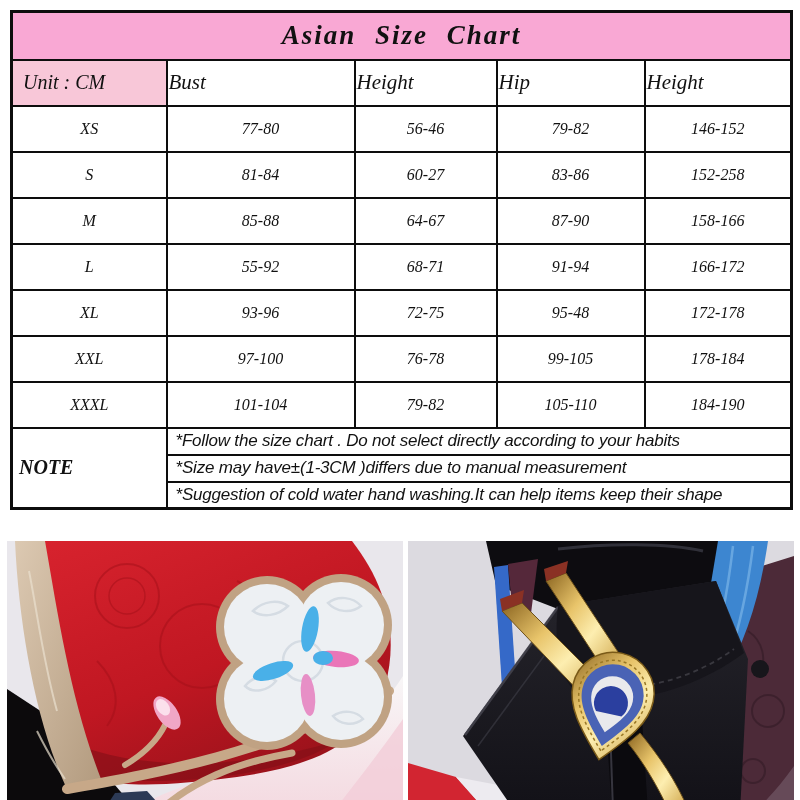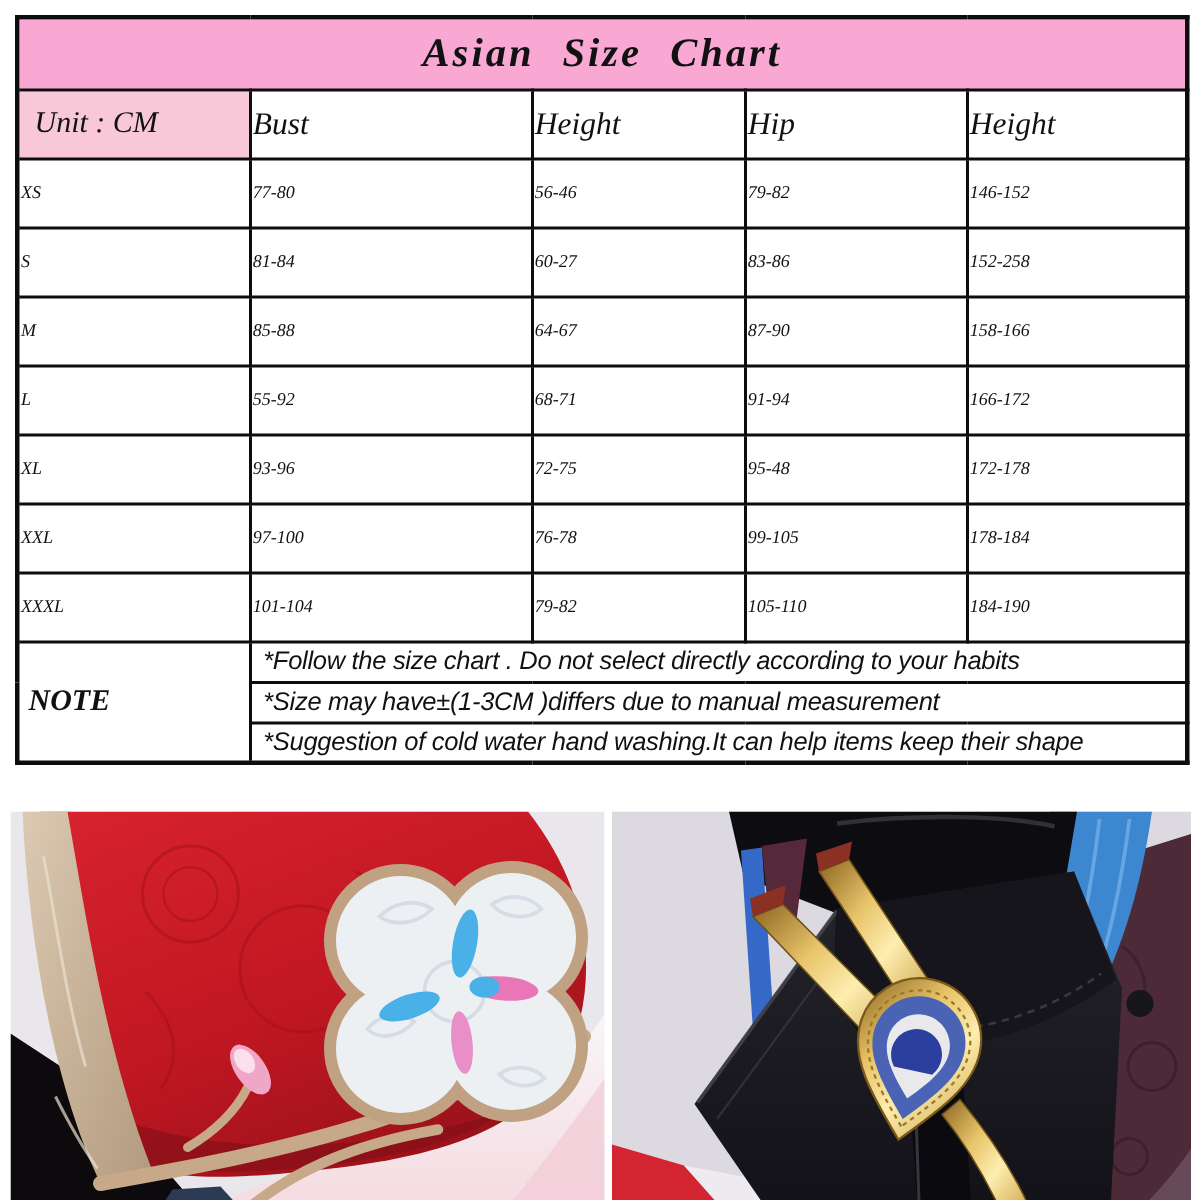--- a/index.html
+++ b/index.html
@@ -39,23 +39,23 @@
     font-size: 20px;
     padding-left: 10px;
   }
   tr.head-row td, tr.data-row td { height: 46px; }
   td.col-head {
     text-align: left;
     font-style: italic;
     font-size: 21px;
   }
   td.size-label, td.size-val {
-    text-align: left;
-    font-style: italic;
-    font-size: 12px;
+    text-align: center;
+    font-style: italic;
+    font-size: 16px;
   }
   td.note-label {
     font-style: italic;
     font-weight: bold;
     font-size: 20px;
     padding-left: 6px;
     vertical-align: middle;
   }
   tr.note-row td { height: 27px; }
   td.note-text {

